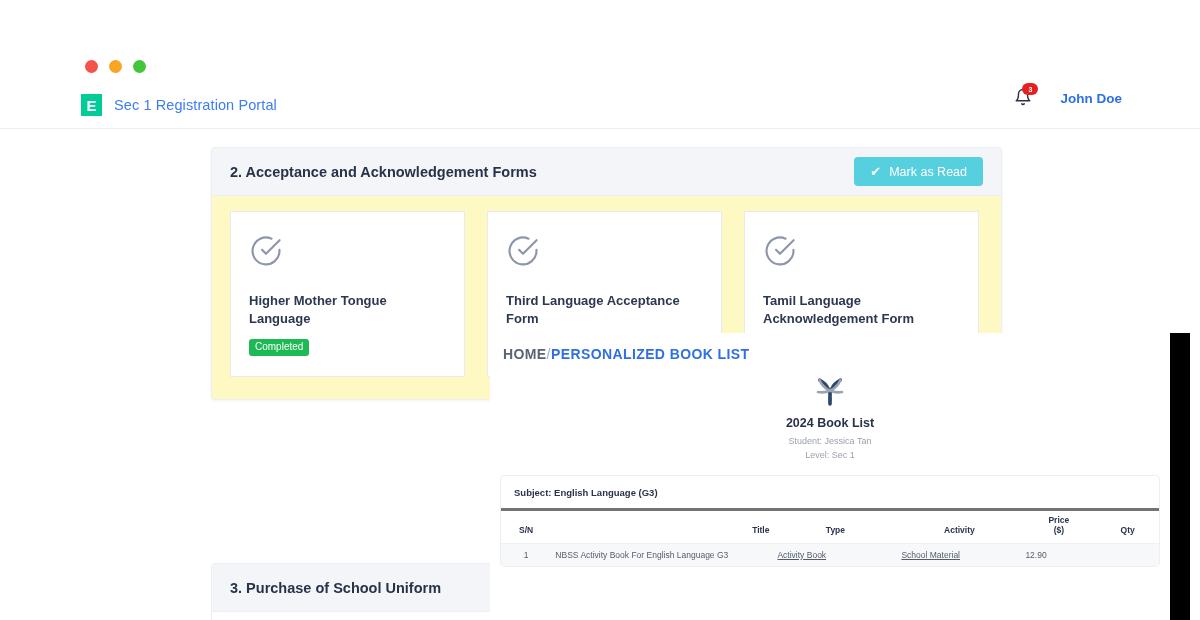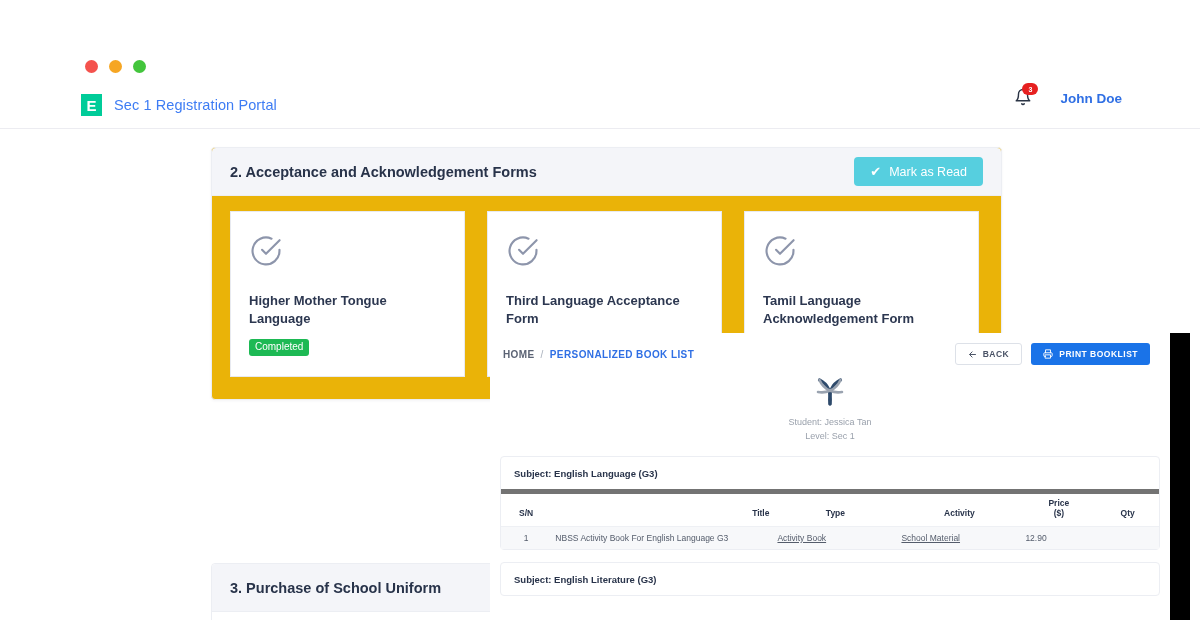--- a/index.html
+++ b/index.html
@@ -59,21 +59,21 @@
     border-radius: 8px; font-size: 7px; font-weight: bold;
     display: flex; align-items: center; justify-content: center;
     line-height: 1;
   }
   .user-name { color: #2f6fe4; font-size: 13.5px; font-weight: bold; }
 
   
   .section-card {
     position: absolute; left: 211px; top: 147px;
     width: 789px;
-    background: #eab308;
+    background: #fef9c3;
     border: 1px solid #eceef3;
     border-radius: 4px;
     box-shadow: 0 1px 3px rgba(30,40,70,.05);
   }
   .section-head {
     height: 47px; background: #f4f5f9;
     border-bottom: 1px solid #eceef3;
     display: flex; align-items: center;
     padding: 0 18px; justify-content: space-between;
     border-radius: 4px 4px 0 0;
@@ -133,21 +133,21 @@
     position: absolute; left: 490px; top: 333px;
     width: 680px; height: 290px;
     background: #ffffff;
     overflow: hidden;
   }
   .ov-topbar {
     position: relative; height: 42px;
     display: flex; align-items: center;
     padding: 0 20px 0 13px; justify-content: space-between;
   }
-  .crumbs { display: flex; align-items: center; gap: 6px; font-size: 10px; letter-spacing: .4px; }
+  .crumbs { display: flex; align-items: center; gap: 0; font-size: 14px; letter-spacing: .4px; }
   .crumb-home { color: #5b6374; font-weight: bold; }
   .crumb-sep { color: #aab1bd; }
   .crumb-cur { color: #2f6fe4; font-weight: bold; }
   .ov-actions { display: flex; align-items: center; gap: 9px; }
   .btn-back {
     background: #ffffff; border: 1px solid #dde1e8; border-radius: 3px;
     color: #4a5366; font-size: 8.5px; font-weight: bold; letter-spacing: .5px;
     height: 22px; padding: 0 12px; display: flex; align-items: center; gap: 6px;
     cursor: pointer; font-family: "Liberation Sans", sans-serif;
   }
@@ -163,21 +163,21 @@
   .bl-sub { font-size: 9px; color: #9aa1ac; line-height: 1.55; }
 
   .subject-panel {
     margin: 0 10px 12px 10px;
     border: 1px solid #eceef3; border-radius: 4px;
     background: #ffffff;
   }
   .subject-title {
     font-size: 9.5px; font-weight: bold; color: #28334a;
     padding: 11px 13px 10px 13px;
-    border-bottom: 5px solid #737373;
+    border-bottom: 3px solid #737373;
   }
   table.book { width: 100%; border-collapse: collapse; table-layout: fixed; }
   table.book th {
     font-size: 8.5px; font-weight: bold; color: #28334a;
     padding: 4px 4px 8px 4px; vertical-align: bottom;
     border-bottom: 1px solid #eef0f4;
   }
   table.book td {
     font-size: 8.5px; color: #545c6b; padding: 6px 4px;
     background: #f7f8fa;
@@ -279,48 +279,32 @@
   <div class="overlay-shadow"></div>
 
   <div class="overlay">
 
     <div class="ov-topbar">
       <div class="crumbs">
         <span class="crumb-home">HOME</span>
         <span class="crumb-sep">/</span>
         <span class="crumb-cur">PERSONALIZED BOOK LIST</span>
       </div>
-      <div class="ov-actions">
-        <button class="btn-back">
-          <svg width="9" height="9" viewBox="0 0 24 24" fill="none" stroke="#4a5366" stroke-width="2.6" stroke-linecap="round" stroke-linejoin="round">
-            <line x1="20" y1="12" x2="5" y2="12"></line>
-            <polyline points="11 19 4 12 11 5"></polyline>
-          </svg>
-          <span>BACK</span>
-        </button>
-        <button class="btn-print">
-          <svg width="10" height="10" viewBox="0 0 24 24" fill="none" stroke="#ffffff" stroke-width="2.2" stroke-linecap="round" stroke-linejoin="round">
-            <polyline points="6 9 6 2 18 2 18 9"></polyline>
-            <path d="M6 18H4a2 2 0 0 1-2-2v-5a2 2 0 0 1 2-2h16a2 2 0 0 1 2 2v5a2 2 0 0 1-2 2h-2"></path>
-            <rect x="6" y="14" width="12" height="8"></rect>
-          </svg>
-          <span>PRINT BOOKLIST</span>
-        </button>
-      </div>
     </div>
 
     <div class="ov-header">
       <div class="crest">
         <svg width="36" height="30" viewBox="0 0 48 40" fill="none" stroke-linecap="round" stroke-linejoin="round">
           <path d="M10 4 C22 10, 26 20, 24 36" stroke="#2e4a6b" stroke-width="4.2"></path>
           <path d="M38 4 C26 10, 22 20, 24 36" stroke="#2e4a6b" stroke-width="4.2"></path>
           <path d="M10 4 C16 18, 30 22, 40 20" stroke="#9aa3b0" stroke-width="3.4"></path>
           <path d="M38 4 C32 18, 18 22, 8 20" stroke="#9aa3b0" stroke-width="3.4"></path>
         </svg>
       </div>
+      <div class="bl-title">2024 Book List</div>
       <div class="bl-sub">Student: Jessica Tan</div>
       <div class="bl-sub">Level: Sec 1</div>
     </div>
 
     <div class="subject-panel">
       <div class="subject-title">Subject: English Language (G3)</div>
       <table class="book">
         <thead>
           <tr>
             <th class="col-sn">S/N</th>
@@ -340,19 +324,16 @@
             <td class="col-title">NBSS Activity Book For English Language G3</td>
             <td class="col-type">Activity Book</td>
             <td class="col-pub">School Material</td>
             <td class="col-price">12.90</td>
             <td class="col-qty"></td>
           </tr>
         </tbody>
       </table>
     </div>
 
-    <div class="subject-panel">
-      <div class="subject-title" style="border-bottom:none">Subject: English Literature (G3)</div>
-    </div>
 
   </div>
 
 </div>
 
 </body></html>

